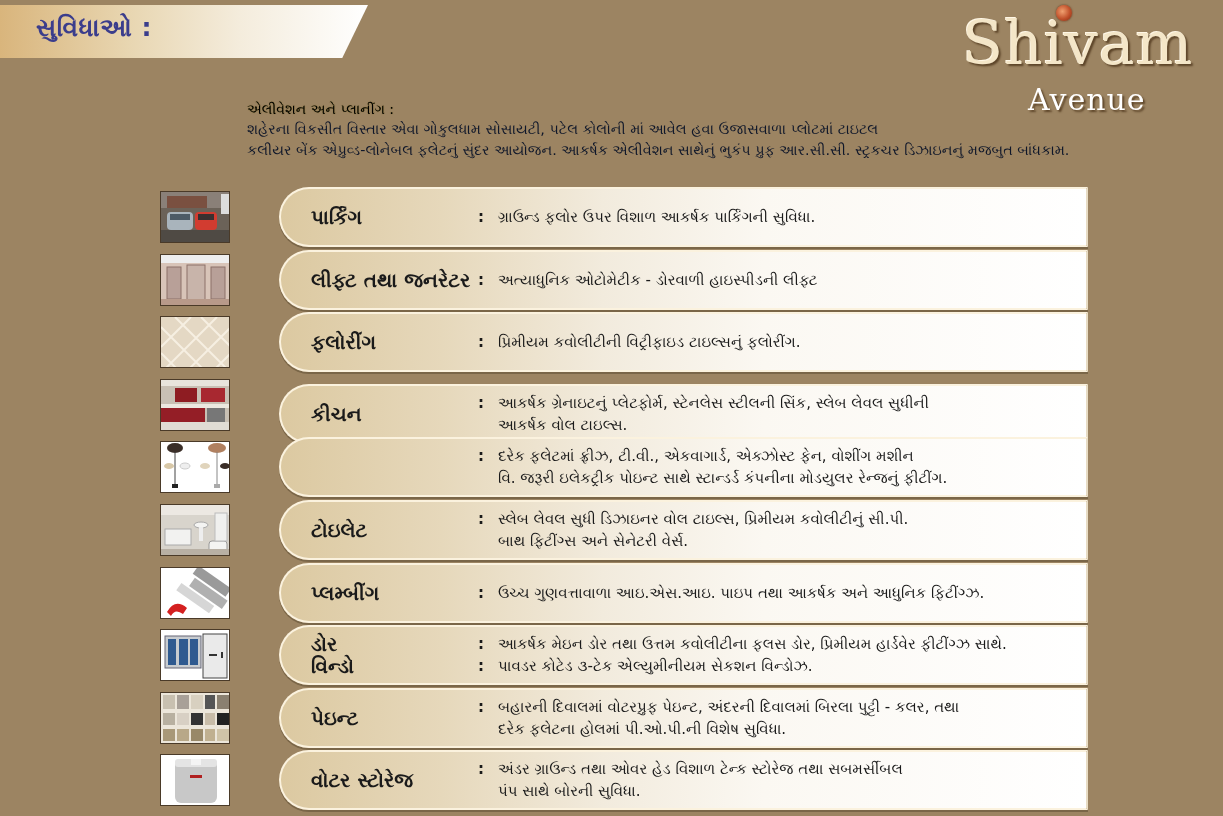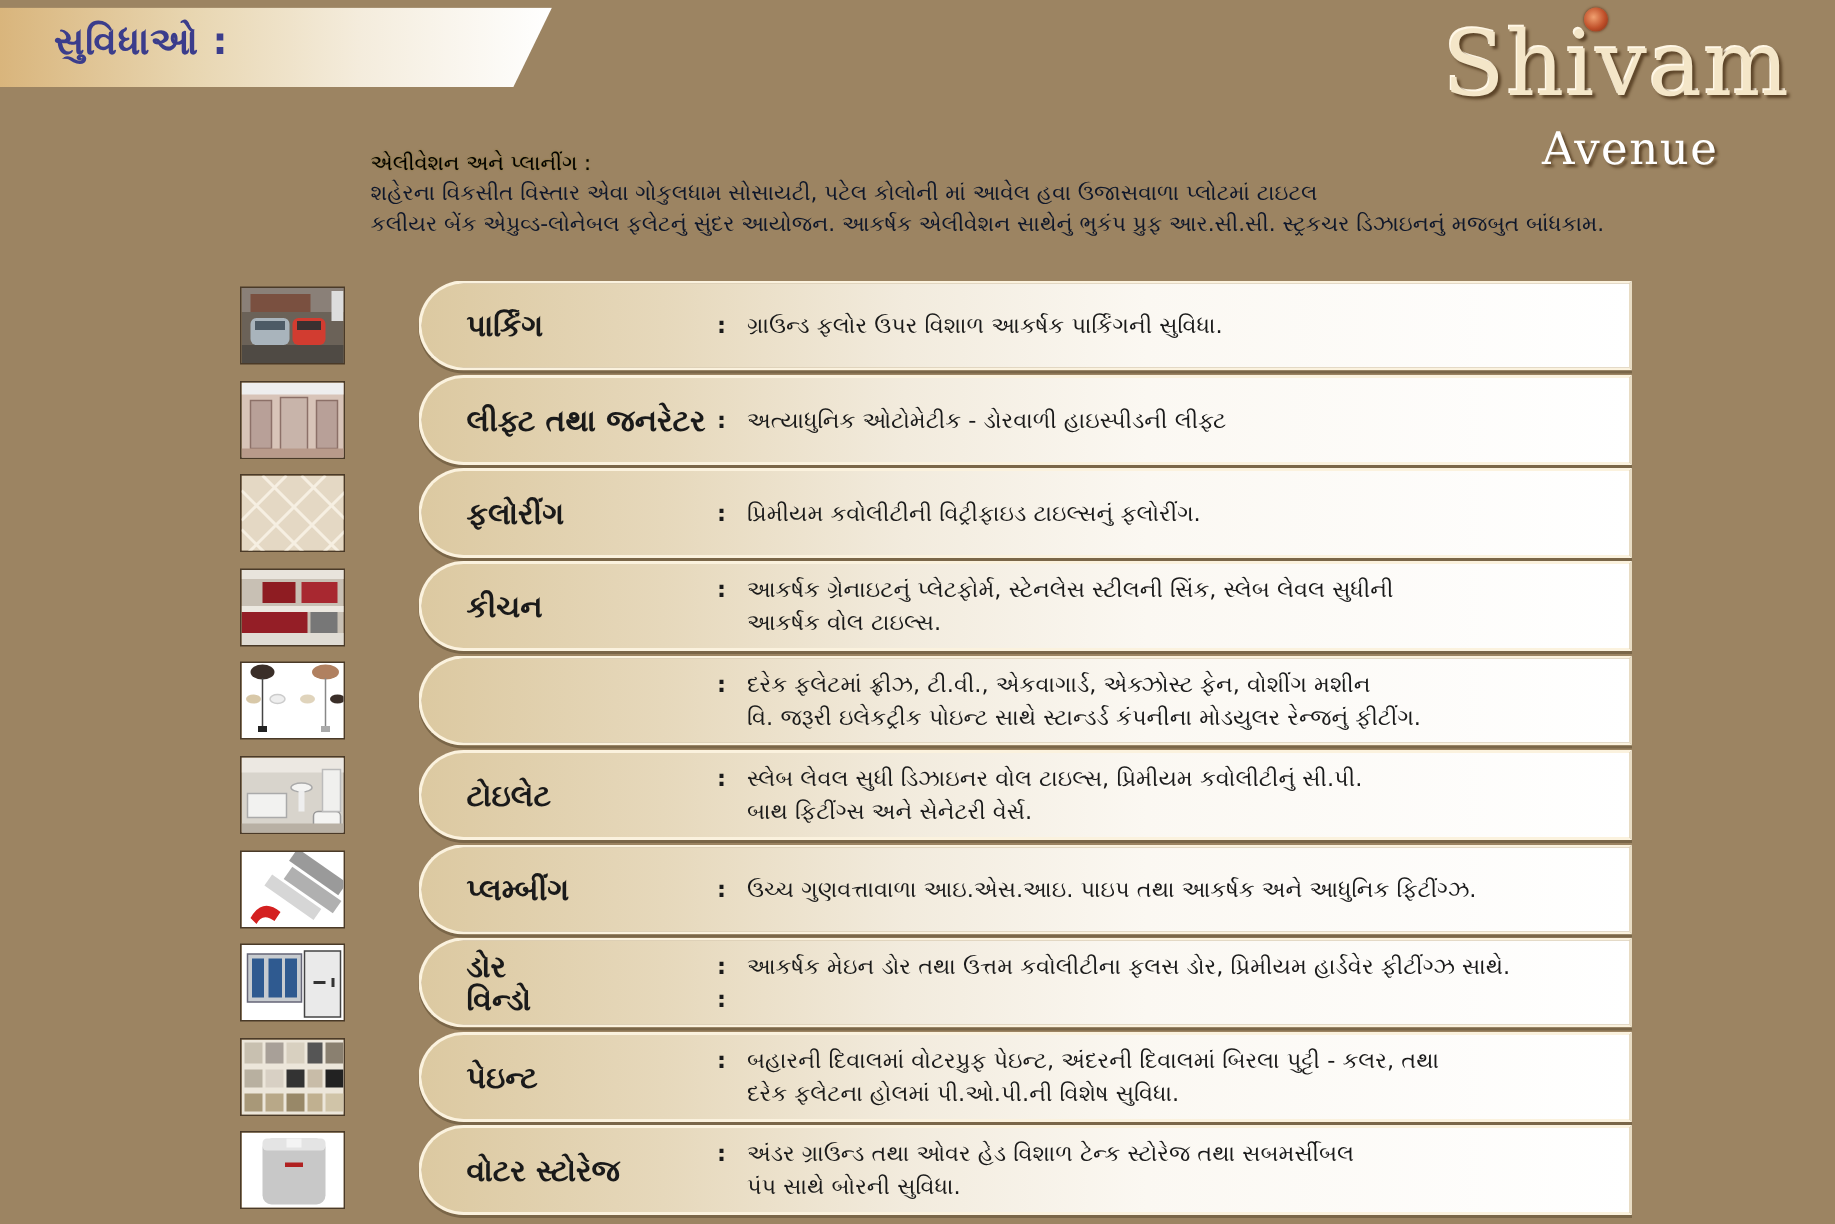--- a/index.html
+++ b/index.html
@@ -246,21 +246,21 @@
     <div>ફલોરીંગ</div>
   </div>
   <div class="row-desc">
     <div class="desc-line">
         <span class="colon">:</span>
         <span>પ્રિમીયમ કવોલીટીની વિટ્રીફાઇડ ટાઇલ્સનું ફલોરીંગ.</span>
       </div>
   </div>
 </div>
 
-<div class="row" style="top:374px">
+<div class="row" style="top:384px">
   <div class="row-label">
     <div>કીચન</div>
   </div>
   <div class="row-desc">
     <div class="desc-line">
         <span class="colon">:</span>
         <span>આકર્ષક ગ્રેનાઇટનું પ્લેટફોર્મ, સ્ટેનલેસ સ્ટીલની સિંક, સ્લેબ લેવલ સુધીની</span>
       </div>
     <div class="desc-line cont">
         <span>આકર્ષક વોલ ટાઇલ્સ.</span>
@@ -312,20 +312,21 @@
     <div>ડોર</div>
     <div>વિન્ડો</div>
   </div>
   <div class="row-desc">
     <div class="desc-line">
         <span class="colon">:</span>
         <span>આકર્ષક મેઇન ડોર તથા ઉત્તમ કવોલીટીના ફલસ ડોર, પ્રિમીયમ હાર્ડવેર ફીટીંગ્ઝ સાથે.</span>
       </div>
     <div class="desc-line">
         <span class="colon">:</span>
+        <span>પાવડર કોટેડ ૩-ટેક એલ્યુમીનીયમ સેકશન વિન્ડોઝ.</span>
       </div>
   </div>
 </div>
 
 <div class="row" style="top:688px">
   <div class="row-label">
     <div>પેઇન્ટ</div>
   </div>
   <div class="row-desc">
     <div class="desc-line">

